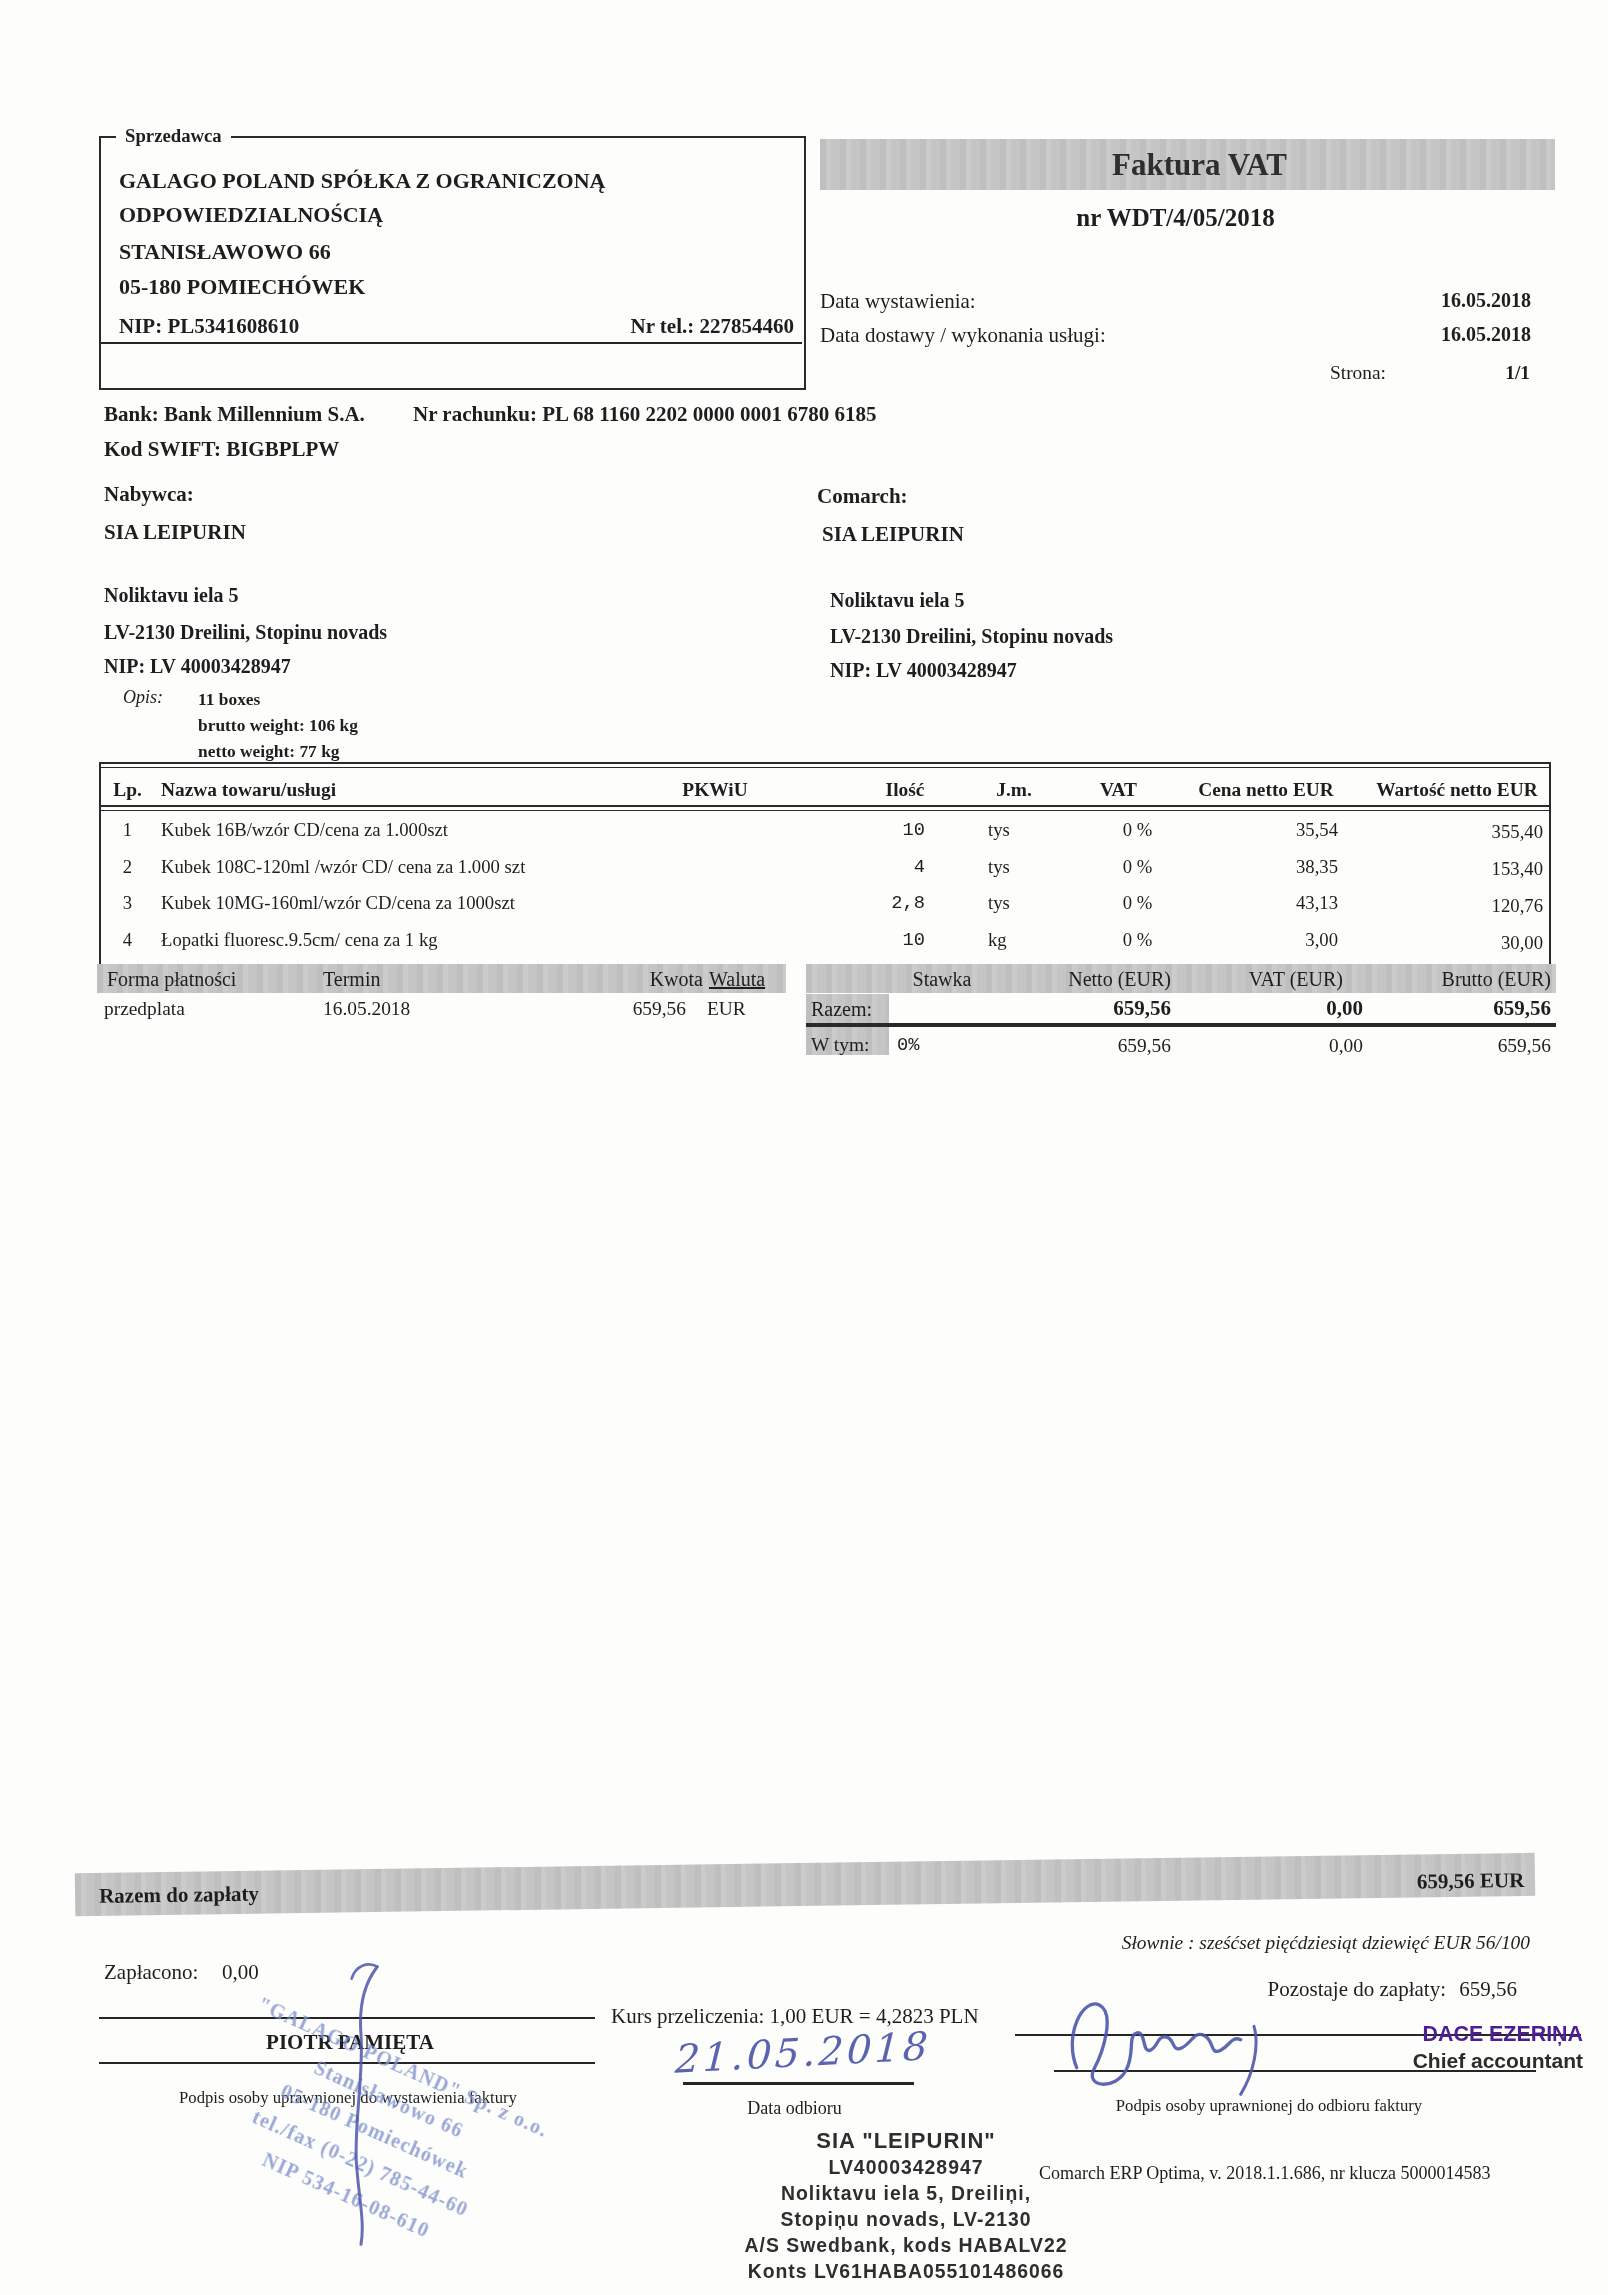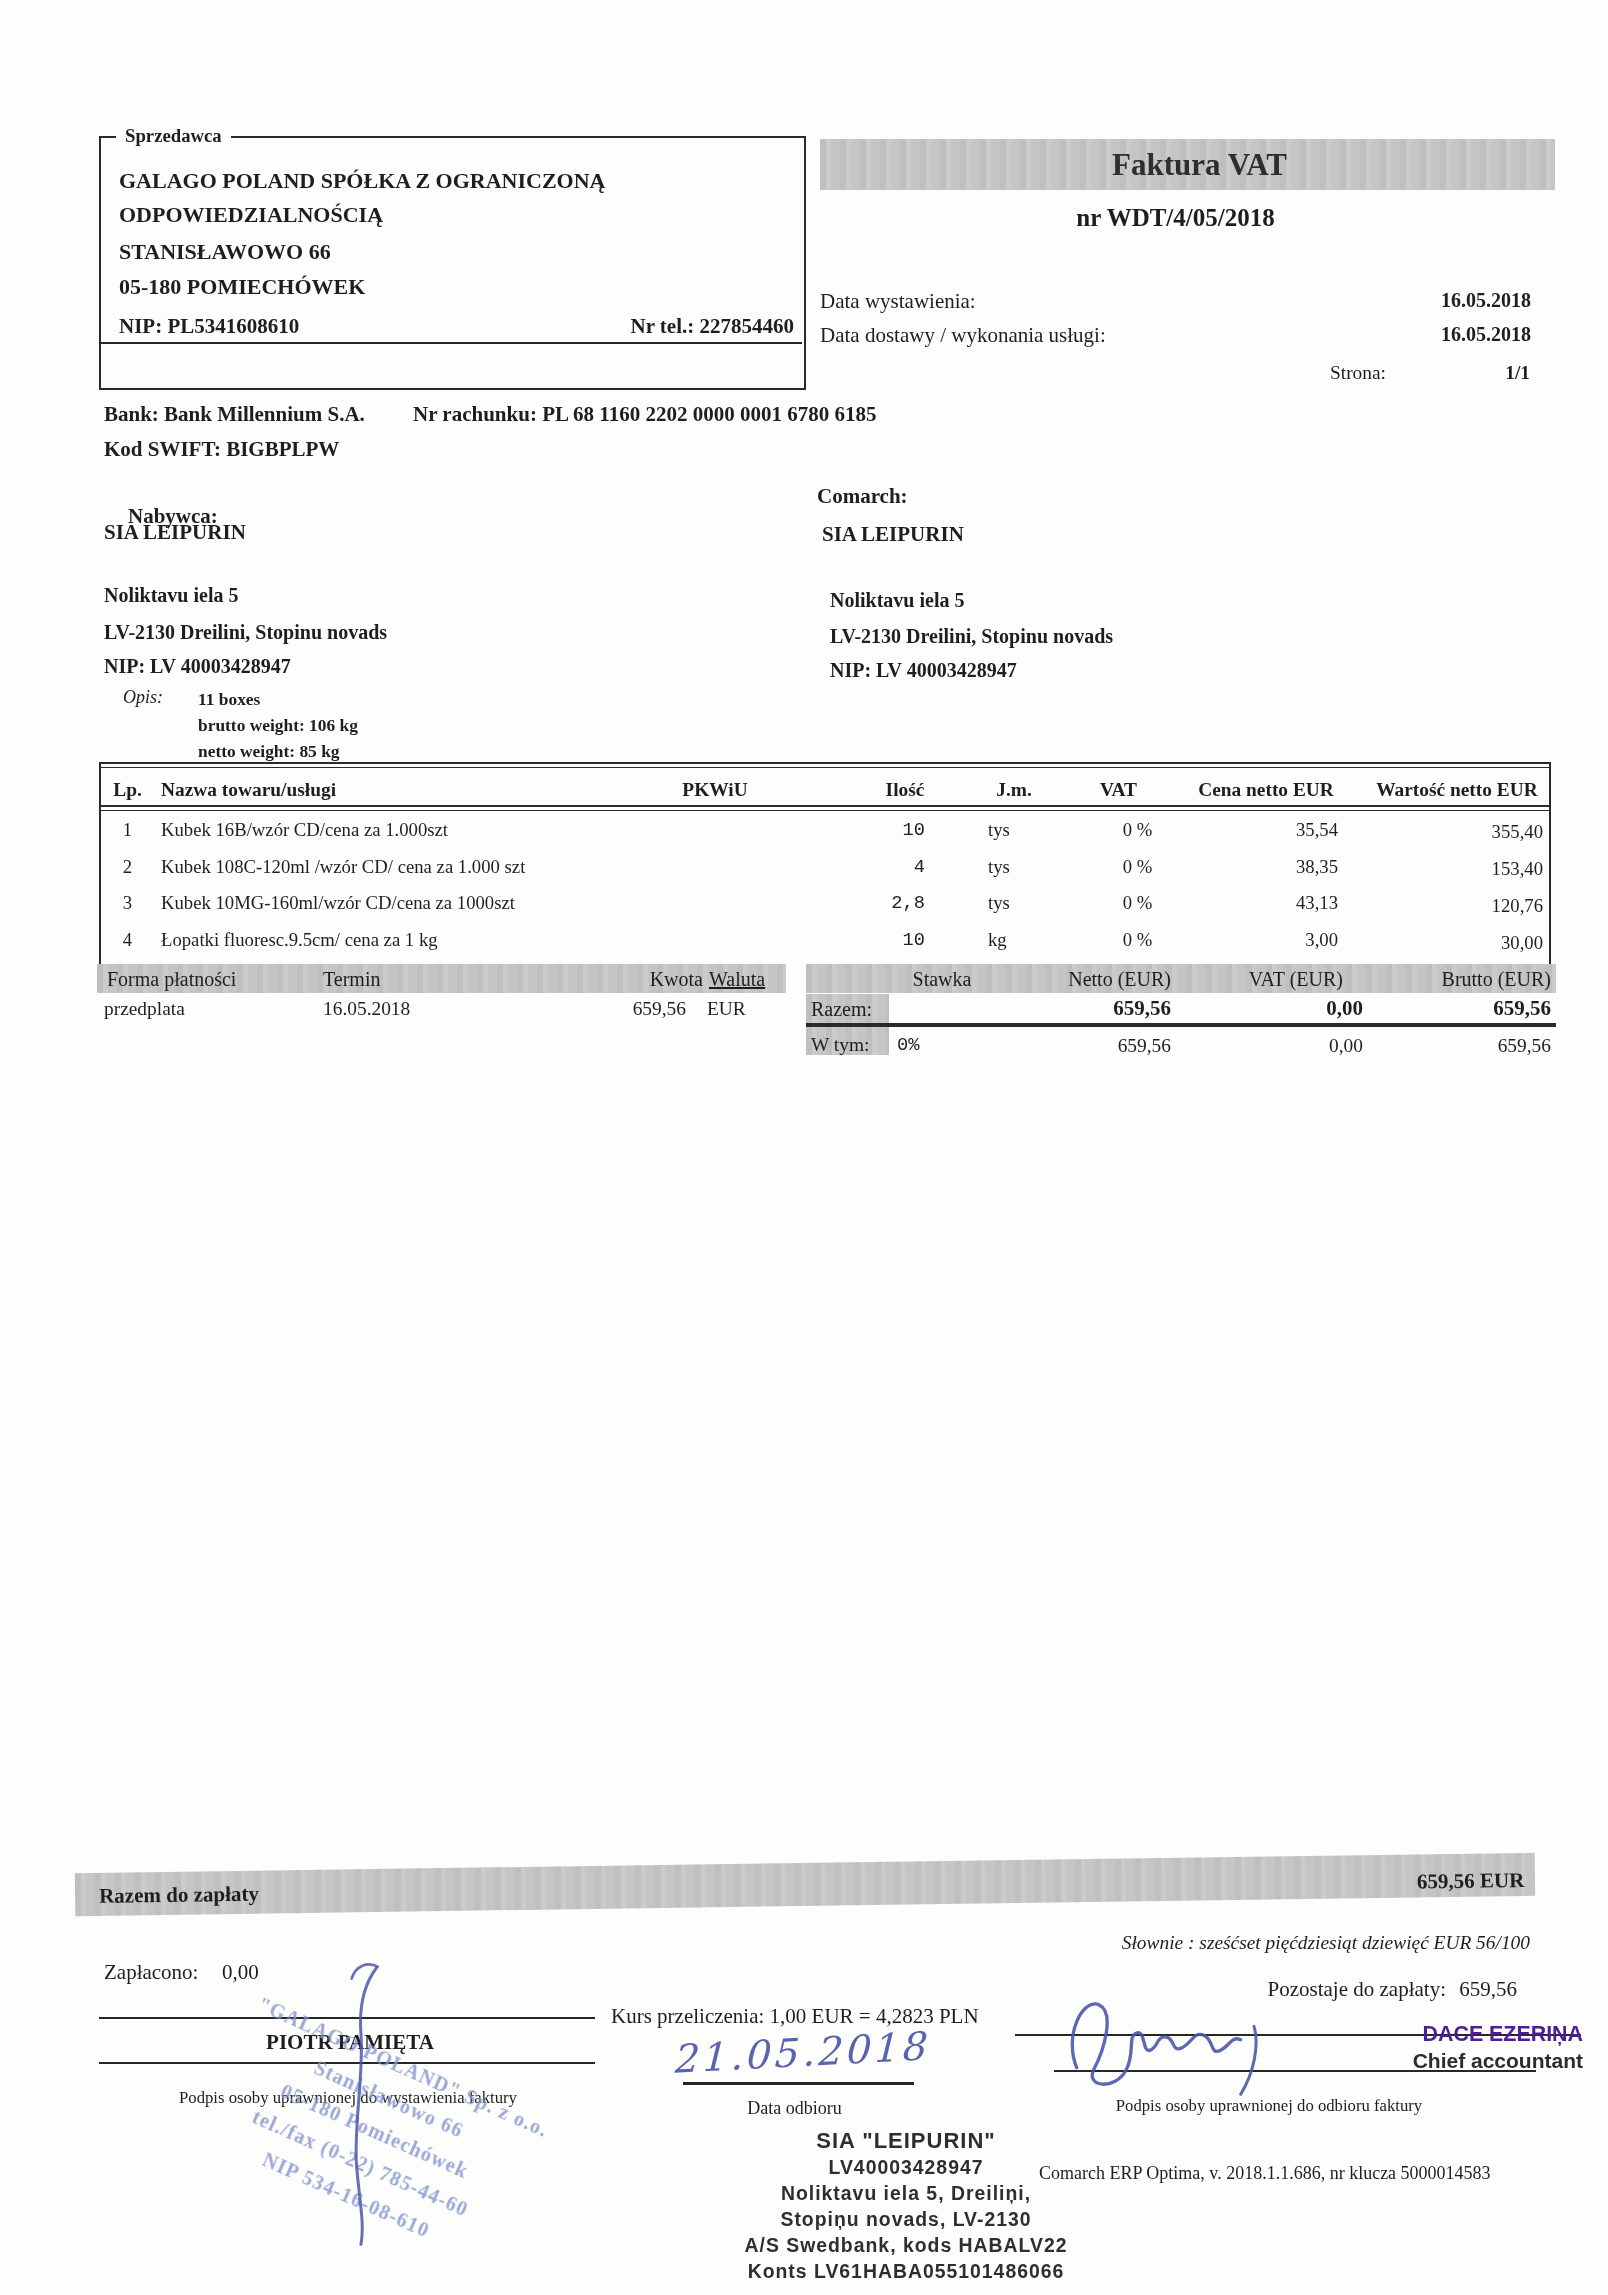--- a/index.html
+++ b/index.html
@@ -71,36 +71,36 @@
 <div class="abs b f30 r" style="left:1336px;top:289px;width:195px;">16.05.2018</div>
 <div class="abs f31" style="left:820px;top:323px;">Data dostawy / wykonania usługi:</div>
 <div class="abs b f30 r" style="left:1336px;top:323px;width:195px;">16.05.2018</div>
 <div class="abs f29 r" style="left:1269px;top:362px;width:117px;">Strona:</div>
 <div class="abs b f29 r" style="left:1469px;top:362px;width:61px;">1/1</div>
 
 <div class="abs b f31" style="left:104px;top:402px;text-align:center;">Bank: Bank Millennium S.A.</div>
 <div class="abs b f31" style="left:413px;top:402px;">Nr rachunku: PL 68 1160 2202 0000 0001 6780 6185</div>
 <div class="abs b f31" style="left:104px;top:437px;">Kod SWIFT: BIGBPLPW</div>
 
-<div class="abs b f31" style="left:104px;top:504px;margin-left:24px;">Nabywca:</div>
+<div class="abs b f31" style="left:104px;top:482px;">Nabywca:</div>
 <div class="abs b f31" style="left:104px;top:520px;">SIA LEIPURIN</div>
 <div class="abs b f30" style="left:104px;top:584px;">Noliktavu iela 5</div>
 <div class="abs b f30" style="left:104px;top:621px;">LV-2130 Dreilini, Stopinu novads</div>
 <div class="abs b f30" style="left:104px;top:655px;">NIP: LV 40003428947</div>
 
 <div class="abs b f31" style="left:817px;top:484px;">Comarch:</div>
 <div class="abs b f31" style="left:822px;top:522px;">SIA LEIPURIN</div>
 <div class="abs b f30" style="left:830px;top:589px;">Noliktavu iela 5</div>
 <div class="abs b f30" style="left:830px;top:625px;">LV-2130 Dreilini, Stopinu novads</div>
 <div class="abs b f30" style="left:830px;top:659px;">NIP: LV 40003428947</div>
 
 <div class="abs f27 i" style="left:123px;top:687px;">Opis:</div>
 <div class="abs b f26" style="left:198px;top:689px;">11 boxes</div>
 <div class="abs b f26" style="left:198px;top:715px;">brutto weight: 106 kg</div>
-<div class="abs b f26" style="left:198px;top:741px;">netto weight: 85 kg</div>
+<div class="abs b f26" style="left:198px;top:741px;">netto weight: 77 kg</div>
 
 <div class="dline" style="left:99px;top:762px;width:1452px;"></div>
 <div class="scanline" style="left:99px;top:762px;width:2px;height:202px;"></div>
 <div class="scanline" style="left:1549px;top:762px;width:2px;height:202px;"></div>
 <div class="dline" style="left:99px;top:805px;width:1452px;"></div>
 
 <div class="abs b f29 c" style="left:106px;top:779px;width:43px;">Lp.</div>
 <div class="abs b f29" style="left:161px;top:779px;">Nazwa towaru/usługi</div>
 <div class="abs b f29 c" style="left:655px;top:779px;width:120px;">PKWiU</div>
 <div class="abs b f29 c" style="left:855px;top:779px;width:100px;">Ilość</div>

